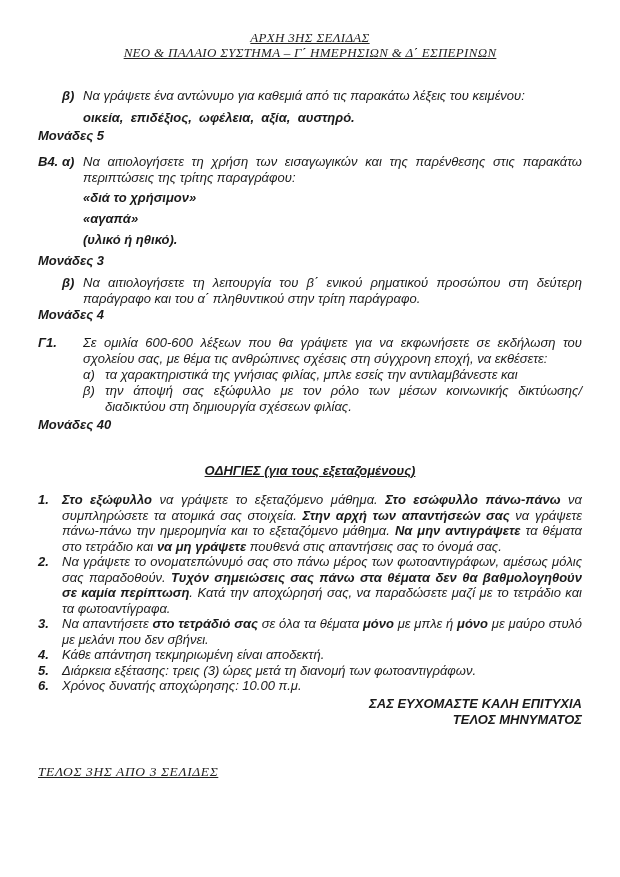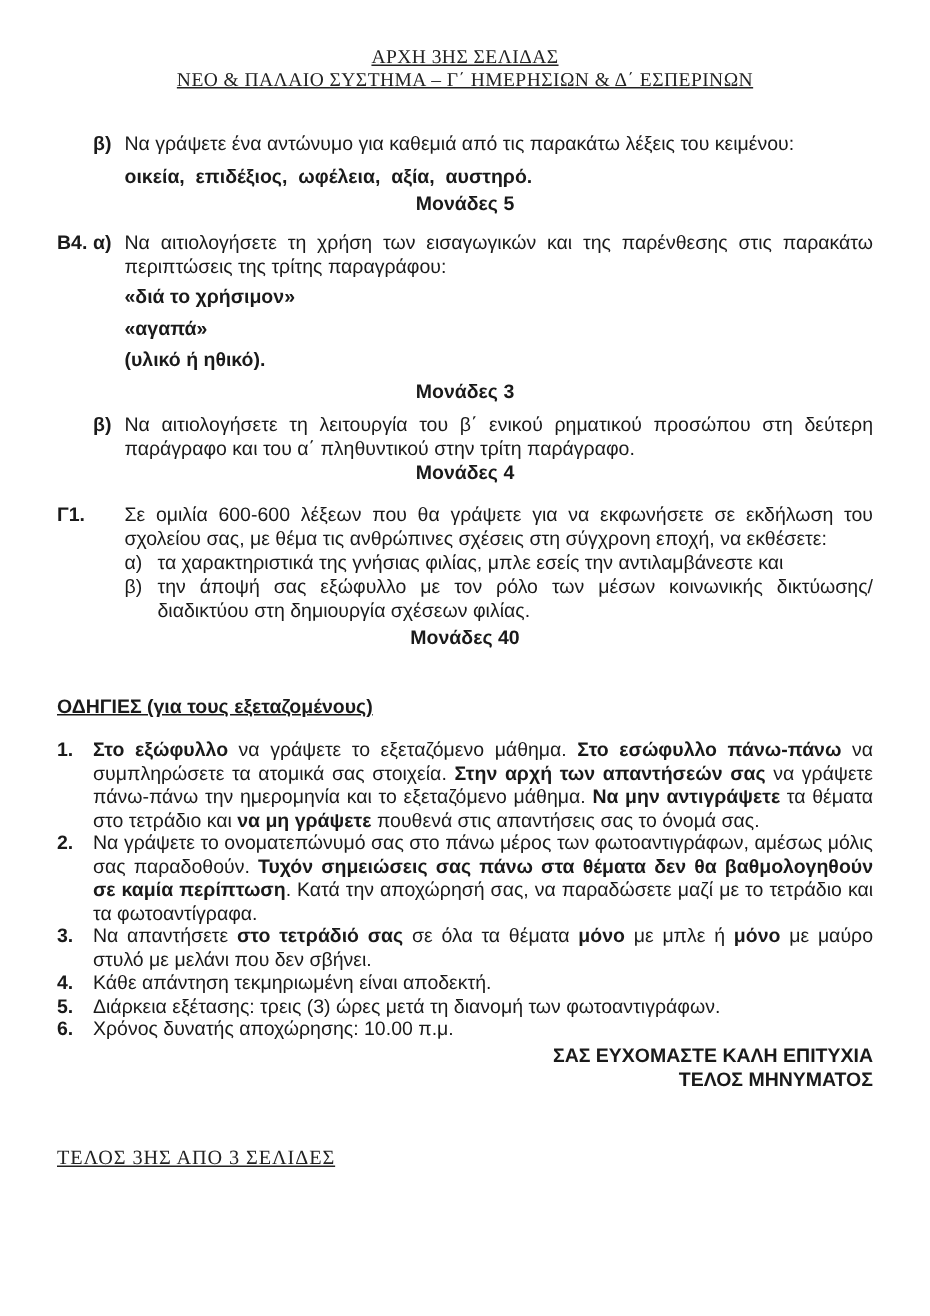--- a/index.html
+++ b/index.html
@@ -5,45 +5,45 @@
   html, body { margin: 0; padding: 0; }
   body {
     width: 620px; height: 877px;
     background: #ffffff;
     color: #1a1a1a;
     font-family: "Liberation Sans", sans-serif;
     font-size: 13px;
     line-height: 16px;
     overflow: hidden;
   }
-  .page { padding: 30px 38px 0 38px; box-sizing: border-box; width: 620px; height: 686px; }
+  .page { padding: 30px 38px 0 38px; box-sizing: border-box; width: 620px; height: 686px; font-style: italic; }
 
   
   .doc-header { text-align: center; font-family: "Liberation Serif", serif; font-size: 13px; line-height: 15px; margin-bottom: 28px; color: #222; }
   .doc-header .hline { text-decoration: underline; letter-spacing: 0.3px; }
   .doc-footer { text-align: left; font-family: "Liberation Serif", serif; font-size: 13.5px; margin-top: 36px; color: #222; }
   .doc-footer .fline { text-decoration: underline; letter-spacing: 0.6px; }
 
   
   .row3 { display: grid; grid-template-columns: 24px 21px 1fr; }
   .row2 { display: grid; grid-template-columns: 45px 1fr; }
   .subrow { display: grid; grid-template-columns: 22px 1fr; }
   .instr-row { display: grid; grid-template-columns: 24px 1fr; }
 
   .b { font-weight: bold; }
   .just { text-align: justify; }
   .words { font-weight: bold; white-space: pre-wrap; }
   .quote { font-weight: bold; margin-bottom: 5px; }
-  .points { text-align: center; font-weight: bold; }
+  .points { text-align: left; font-weight: bold; }
 
   .mt2 { margin-top: 2px; } .mt4 { margin-top: 4px; } .mt6 { margin-top: 6px; }
   .mt10 { margin-top: 10px; } .mt12 { margin-top: 12px; }
 
   .instructions { margin-top: 30px; }
-  .instr-heading { font-weight: bold; text-decoration: underline; margin-bottom: 13px; }
+  .instr-heading { text-align: center; font-weight: bold; text-decoration: underline; margin-bottom: 13px; }
   .instr-list { line-height: 15.5px; }
   .closing { text-align: right; font-weight: bold; margin-top: 2px; line-height: 16px; }
 </style>
 </head>
 <body>
 
 <div class="page">
 
   <div class="doc-header">
     <div class="hline">ΑΡΧΗ 3ΗΣ ΣΕΛΙΔΑΣ</div>

